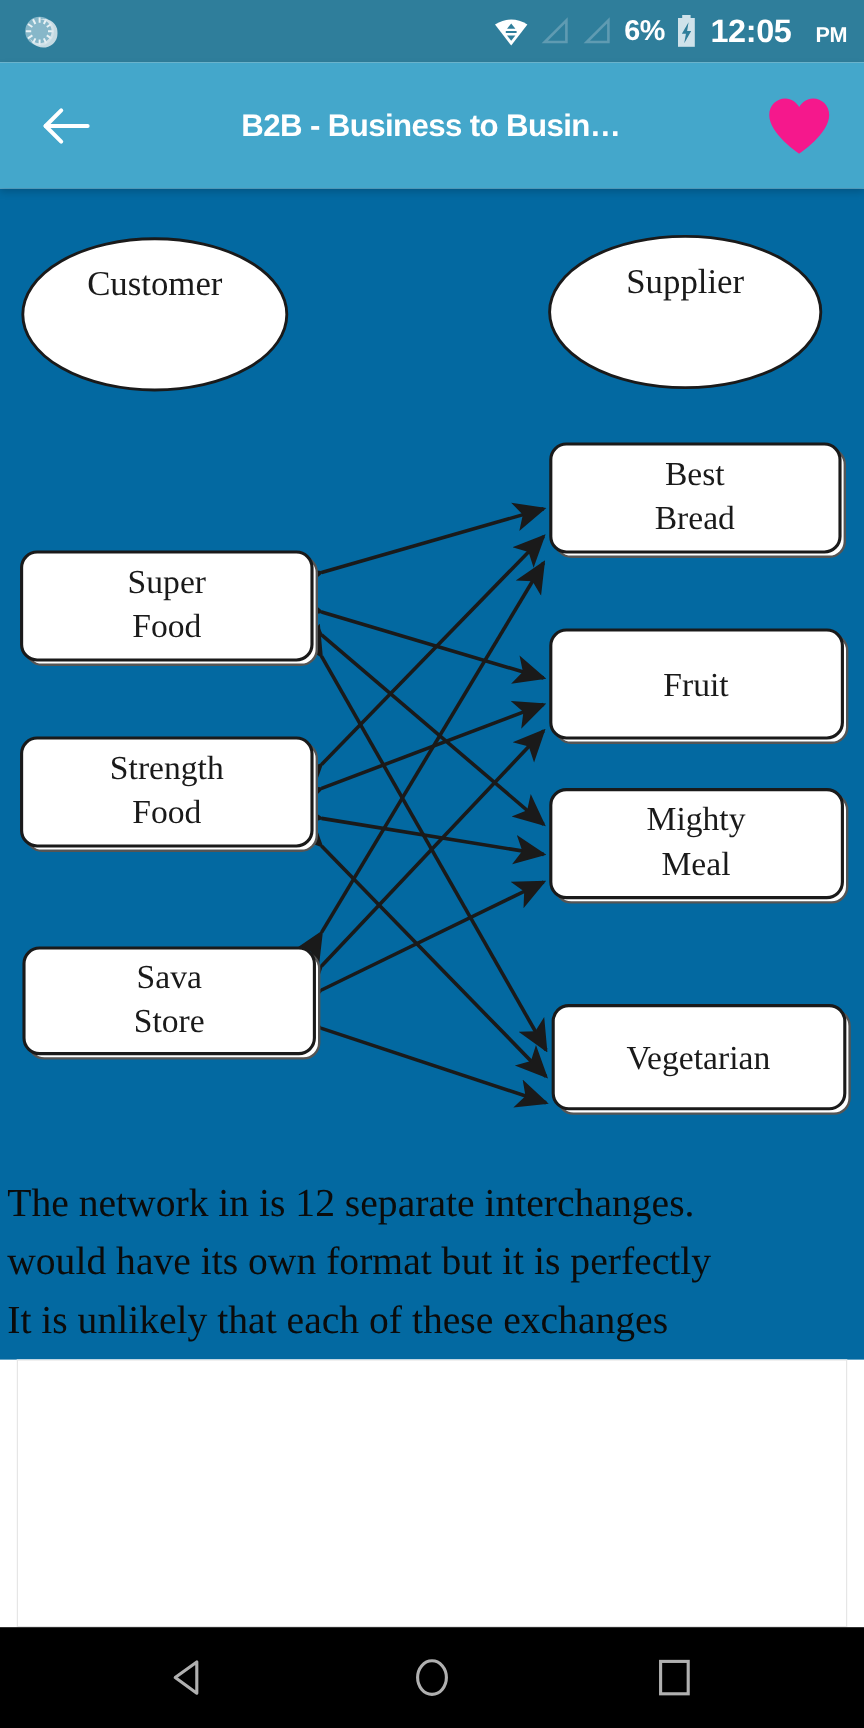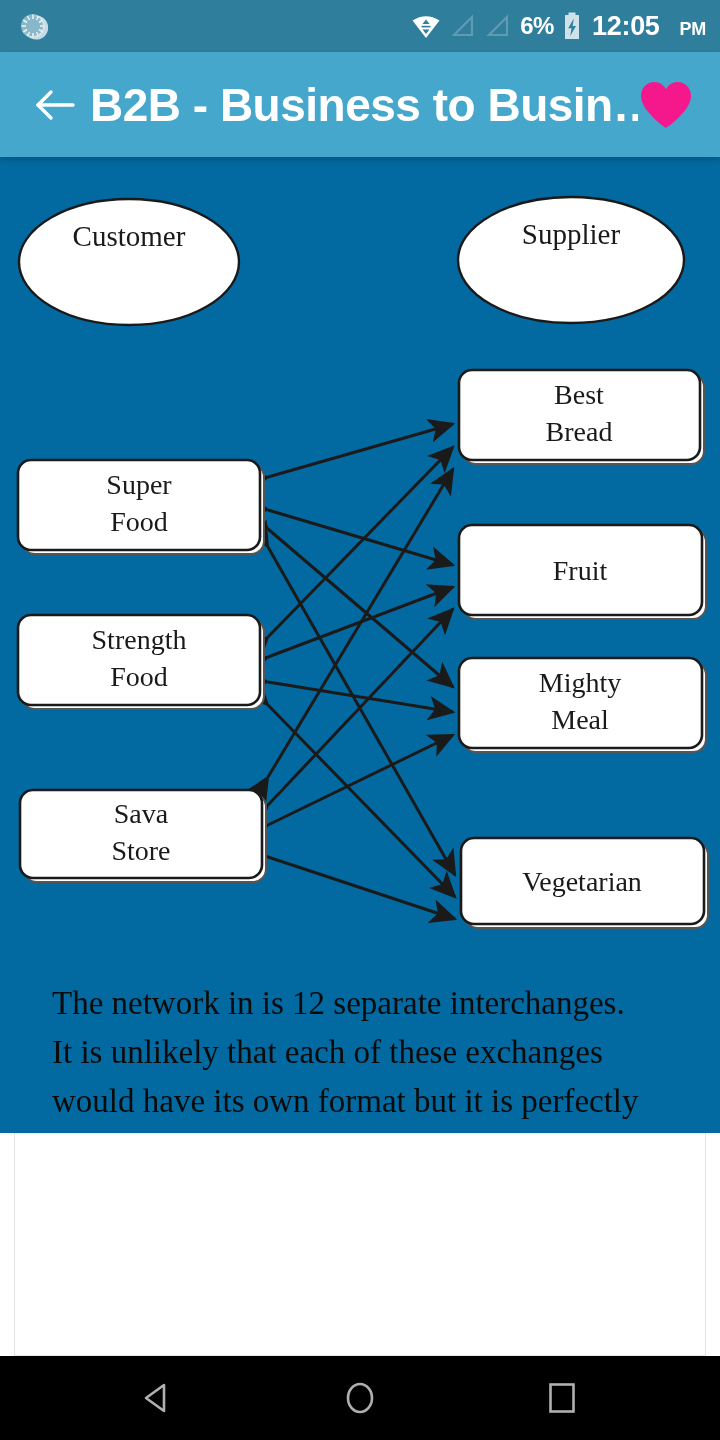--- a/index.html
+++ b/index.html
@@ -39,40 +39,40 @@
     position:absolute; left:0; top:52px; width:720px; height:105px;
     background:#44a7cb;
     display:flex; align-items:center;
     padding:0 26px 0 32px;
     box-shadow:0 3px 6px rgba(0,0,0,0.18);
     z-index:5;
   }
   .back-btn { width:48px; height:48px; flex:0 0 auto; cursor:pointer; }
   .app-title {
     flex:1 1 auto; text-align:center;
-    color:#ffffff; font-size:46px; font-weight:bold;
+    color:#ffffff; font-size:26px; font-weight:bold;
     letter-spacing:-0.5px; white-space:nowrap; overflow:hidden;
     padding:0 10px;
   }
   .fav-btn { width:56px; height:52px; flex:0 0 auto; cursor:pointer; }
 
   
   .content {
     position:absolute; left:0; top:157px; width:720px; height:976px;
     background:#0369a1; overflow:hidden;
   }
   .diagram { position:absolute; left:0; top:0; width:720px; height:800px; }
 
   .para {
     position:absolute; left:0; top:822px; width:720px;
     padding:0 6px;
     font-family:"Liberation Serif", serif;
     font-size:33px; line-height:49px; color:#0b0b0b;
   }
-  .para-line { white-space:nowrap;margin-left:46px; }
+  .para-line { white-space:nowrap; }
 
   
   .ad-card {
     position:absolute; left:14px; top:1133px;
     width:692px; height:223px;
     background:#ffffff;
     border:1px solid #e6e6e6;
     border-top:1px solid #ededed;
   }
   .ad-strip {
@@ -252,22 +252,22 @@
             <rect x="465" y="685" width="243" height="86" rx="13" ry="13" fill="#ffffff" stroke="#555" stroke-width="2"></rect>
             <rect x="461" y="681" width="243" height="86" rx="13" ry="13" fill="#ffffff" stroke="#1a1a1a" stroke-width="2.6"></rect>
             <text class="node-text" x="582" y="734" text-anchor="middle" font-size="28">Vegetarian</text>
           </g>
         </g>
       </svg>
     </div>
 
     <div class="para">
       <div class="para-line">The network in is 12 separate interchanges.</div>
+      <div class="para-line">would have its own format but it is perfectly</div>
       <div class="para-line">It is unlikely that each of these exchanges</div>
-      <div class="para-line">would have its own format but it is perfectly</div>
     </div>
   </div>
 
   <div class="ad-strip"></div>
   <div class="ad-card"></div>
 
   <div class="nav-bar">
     <span class="nav-btn">
       <svg viewBox="0 0 42 42" width="42" height="42">
         <path d="M27 8 L27 34 L9 21 Z" fill="none" stroke="#b0b0b0" stroke-width="2.6" stroke-linejoin="round"></path>

